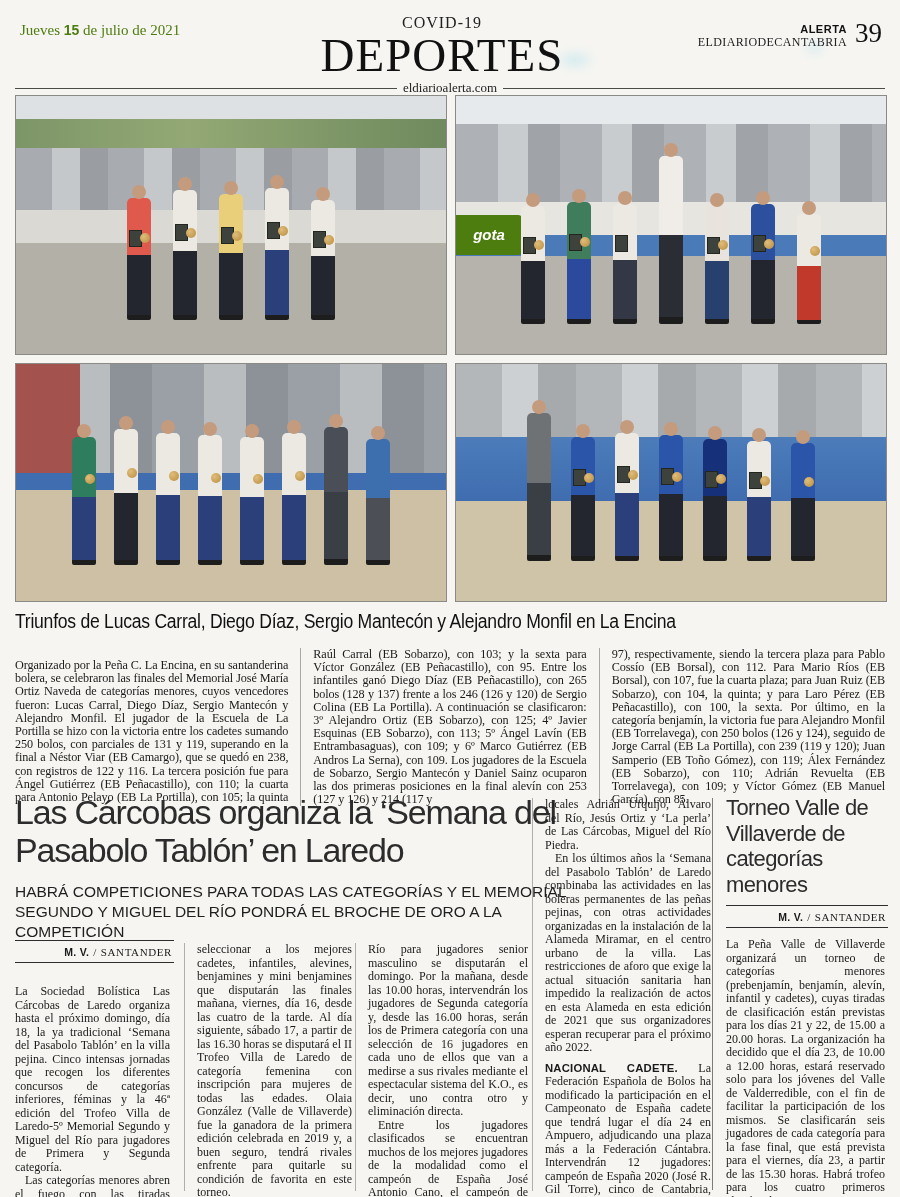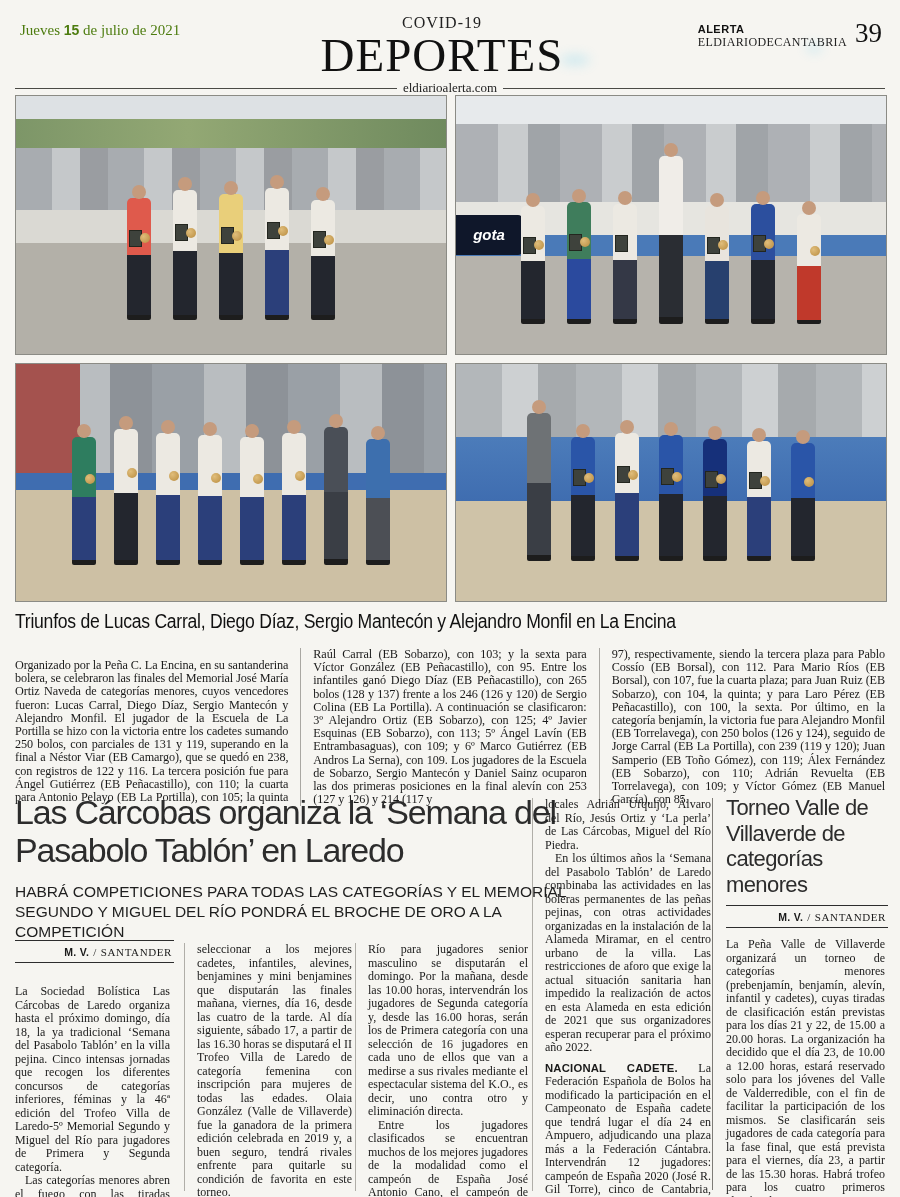--- a/index.html
+++ b/index.html
@@ -6,40 +6,40 @@
   #page{position:relative;width:900px;height:1197px;margin:0 auto;background:#f6f5f1;
         overflow:hidden;color:#1a1a1a;font-family:"Liberation Serif",serif;}
 
   
   .hdr-date{position:absolute;left:20px;top:22px;font-size:15px;color:#4d7c0f;}
   .hdr-date b{font-family:"Liberation Sans",sans-serif;font-size:14px;}
   .hdr-center{position:absolute;left:0;right:16px;top:14px;text-align:center;}
   .kicker{font-size:16px;letter-spacing:1px;color:#222;}
   .masthead{font-size:47px;letter-spacing:1px;color:#111;line-height:1.0;margin-top:0;}
   .hdr-right{position:absolute;right:18px;top:20px;display:flex;align-items:flex-start;gap:8px;}
-  .brand-lines{line-height:1.15;padding-top:3px;}
+  .brand-lines{text-align:right;line-height:1.15;padding-top:3px;}
   .brand-top{font-family:"Liberation Sans",sans-serif;font-weight:bold;font-size:11px;letter-spacing:.5px;color:#111;}
   .brand-bottom{font-size:12px;letter-spacing:.4px;color:#222;}
   .page-no{font-size:27px;color:#111;line-height:1;}
   .mast-rule{position:absolute;left:15px;right:15px;top:80px;display:flex;align-items:center;gap:4px;}
   .mast-rule .line{flex:1;height:1px;background:#4a4a46;}
   .mast-rule .site{font-size:13px;color:#222;padding:0 2px;}
 
   
   .photo{position:absolute;border:1px solid #8b8b85;overflow:hidden;background:#e3e6e8;}
   .ph-band{position:absolute;left:0;right:0;}
   .people{position:absolute;left:0;right:0;display:flex;justify-content:center;align-items:flex-end;gap:22px;z-index:3;}
   .person{position:relative;width:24px;border-radius:5px 5px 2px 2px;
           background:linear-gradient(to bottom,var(--shirt) 0 47%,var(--pants) 47% 96%,#1d1d1d 96%);}
   .person::before{content:"";position:absolute;top:-13px;left:50%;transform:translateX(-50%);
           width:14px;height:14px;border-radius:50%;background:#c59b7d;}
   .plaque{position:absolute;top:26%;left:2px;width:11px;height:15px;background:#3e423c;border:1px solid #23261f;}
   .bowl{position:absolute;top:29%;right:1px;width:10px;height:10px;border-radius:50%;
         background:radial-gradient(circle at 35% 35%,#e0bd7a,#b98c3f);}
-  .banner{position:absolute;left:0;top:46%;width:66px;height:40px;background:#0f172a;z-index:2;
+  .banner{position:absolute;left:0;top:46%;width:66px;height:40px;background:#4d7c0f;z-index:2;
           color:#fff;font-family:"Liberation Sans",sans-serif;font-style:italic;font-weight:bold;
           font-size:15px;display:flex;align-items:center;justify-content:center;border-radius:0 4px 4px 0;}
   
   .p1 .b-sky{top:0;height:9%;background:#dde1e4;}
   .p1 .b-trees{top:9%;height:11%;background:linear-gradient(90deg,#7d9668,#93a874 40%,#6f8a5e);}
   .p1 .b-bld{top:20%;height:24%;background:repeating-linear-gradient(90deg,#a8acb0 0 36px,#c5c8ca 36px 64px,#9a9da1 64px 92px);}
   .p1 .b-wall{top:44%;height:13%;background:#dad9d3;}
   .p1 .b-gnd{top:57%;height:43%;background:#b3b0a8;}
   .p1 .people{bottom:34px;}
   

